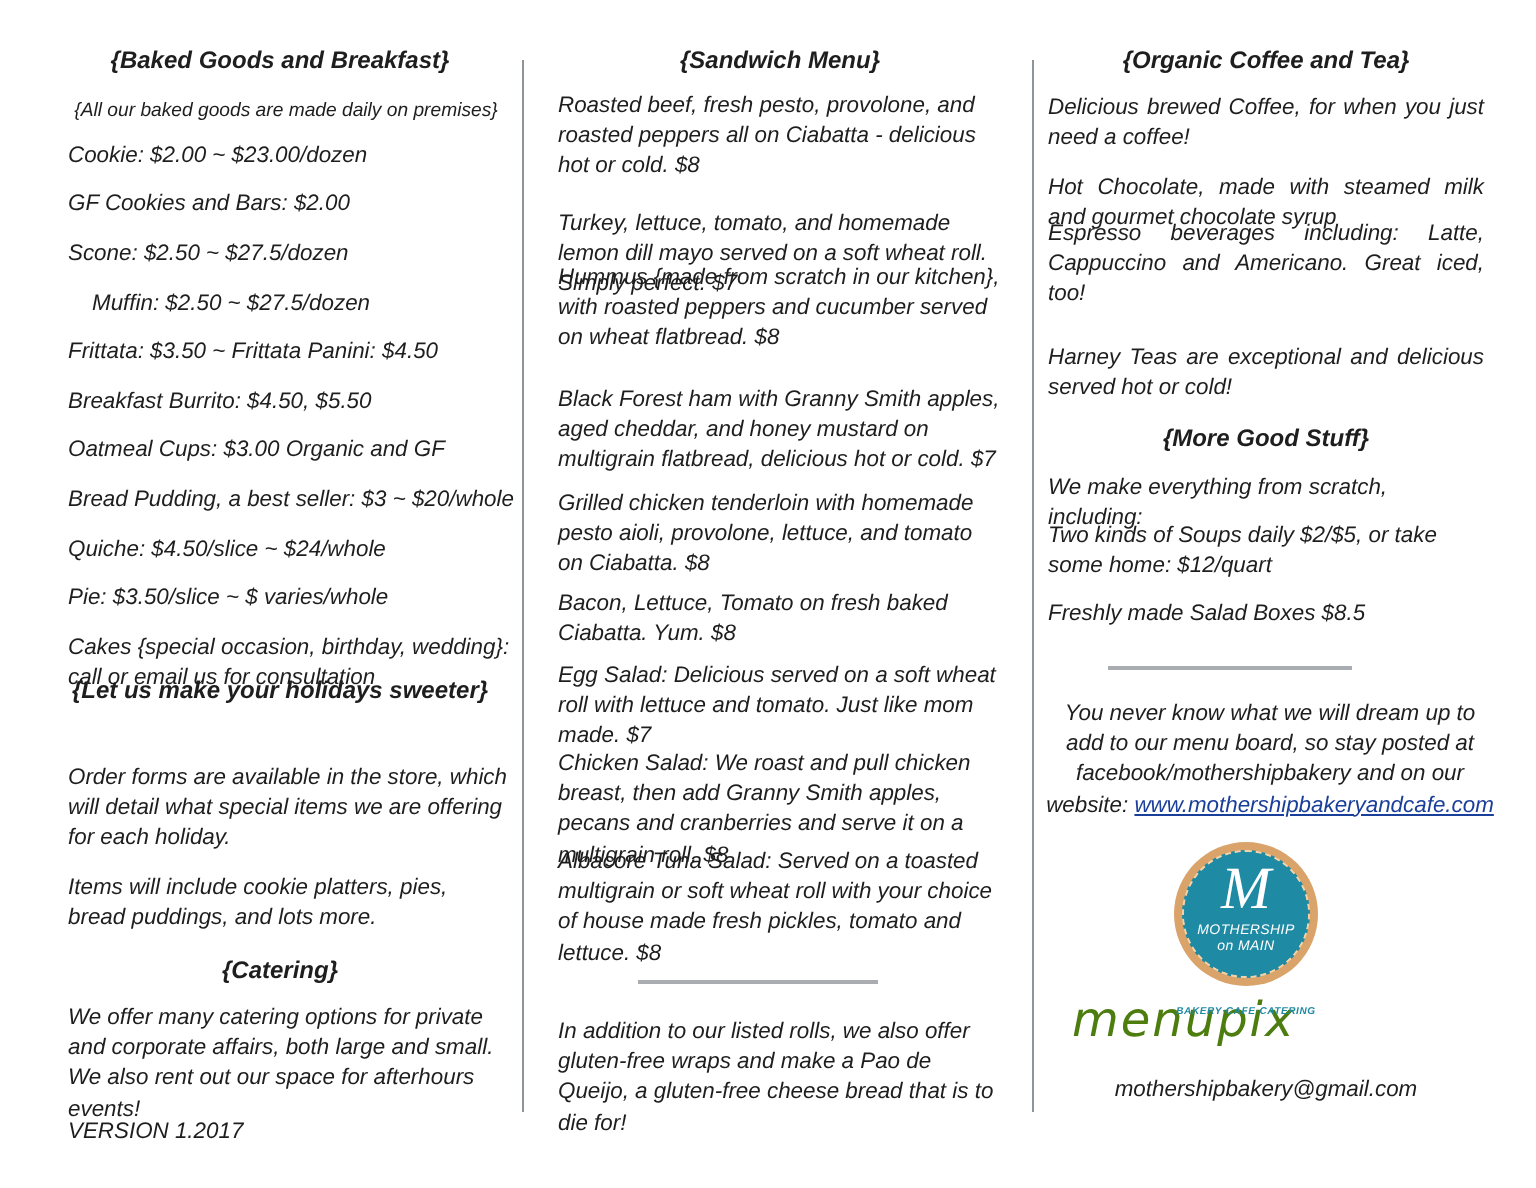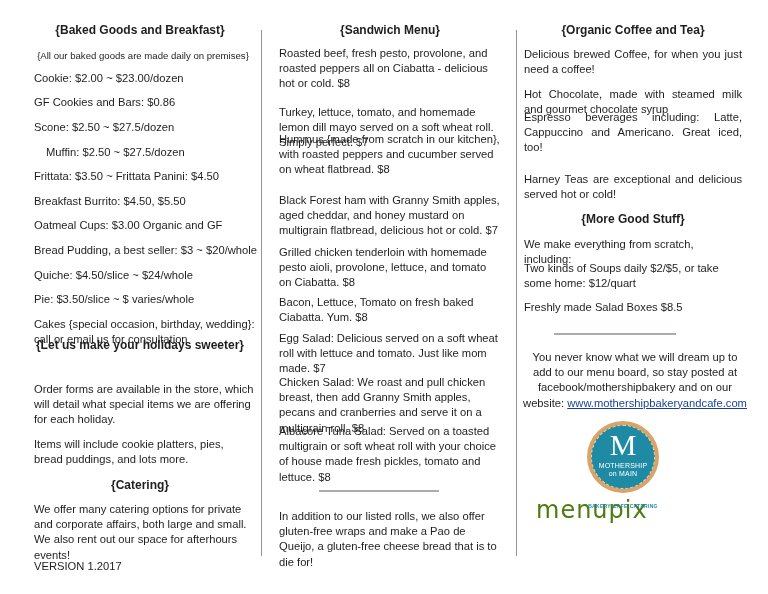--- a/index.html
+++ b/index.html
@@ -1,18 +1,18 @@
 <!DOCTYPE html>
 <html><head>
   <meta charset="utf-8">
   <style>
     * { box-sizing: border-box; margin: 0; padding: 0; }
     html, body { width: 768px; height: 594px; background: #ffffff; overflow: hidden; }
     body { font-family: "Liberation Sans", "DejaVu Sans", sans-serif; color: #1e1e1e; position: relative; }
-    .page { position: absolute; left: 0; top: 0; width: 768px; height: 594px; }
+    .page { position: absolute; left: 0; top: 0; width: 768px; height: 594px; font-style: italic; }
     .col { position: absolute; top: 0; }
     .col1 { left: 34px; width: 212px; }
     .col2 { left: 279px; width: 222px; }
     .col3 { left: 524px; width: 218px; }
     .vline { position: absolute; width: 1px; background: #8f949a; }
     .vline.v1 { left: 261px; top: 30px; height: 526px; }
     .vline.v2 { left: 516px; top: 30px; height: 526px; }
     .heading { position: absolute; left: 0; right: 0; text-align: center; font-weight: bold; font-size: 12px; }
     .t { position: absolute; left: 0; right: 0; font-size: 11.2px; line-height: 15.2px; }
     .small { font-size: 9.6px; text-align: center; }
@@ -35,21 +35,21 @@
 
 <div class="page">
 
   <div class="vline v1"></div>
   <div class="vline v2"></div>
 
   <div class="col col1">
     <div class="heading" style="top:23px;">{Baked Goods and Breakfast}</div>
     <div class="t small" style="top:48px; left:-4px; right:-10px;">{All our baked goods are made daily on premises}</div>
     <div class="t" style="top:71px;">Cookie: $2.00 ~ $23.00/dozen</div>
-    <div class="t" style="top:95px;">GF Cookies and Bars: $0.86</div>
+    <div class="t" style="top:95px;">GF Cookies and Bars: $2.00</div>
     <div class="t" style="top:120px;">Scone: $2.50 ~ $27.5/dozen</div>
     <div class="t" style="top:145px;padding-left:12px;">Muffin: $2.50 ~ $27.5/dozen</div>
     <div class="t" style="top:169px;">Frittata: $3.50 ~ Frittata Panini: $4.50</div>
     <div class="t" style="top:194px;">Breakfast Burrito: $4.50, $5.50</div>
     <div class="t" style="top:218px;">Oatmeal Cups: $3.00 Organic and GF</div>
     <div class="t" style="top:243px; right:-14px;">Bread Pudding, a best seller: $3 ~ $20/whole</div>
     <div class="t" style="top:268px;">Quiche: $4.50/slice ~ $24/whole</div>
     <div class="t" style="top:292px;">Pie: $3.50/slice ~ $ varies/whole</div>
     <div class="t" style="top:317px; right:-12px;">Cakes {special occasion, birthday, wedding}: call or email us for consultation</div>
 
@@ -98,13 +98,14 @@
       <div class="logo-m">M</div>
       <div class="logo-name">
         <div>MOTHERSHIP</div>
         <div>on MAIN</div>
       </div>
     </div>
   </div>
   <div class="watermark">menupix</div>
   <div class="logo-tag">BAKERY·CAFE·CATERING</div>
 
+  <div class="addr" style="top:538px;">mothershipbakery@gmail.com</div>
 </div>
 
 </body></html>

